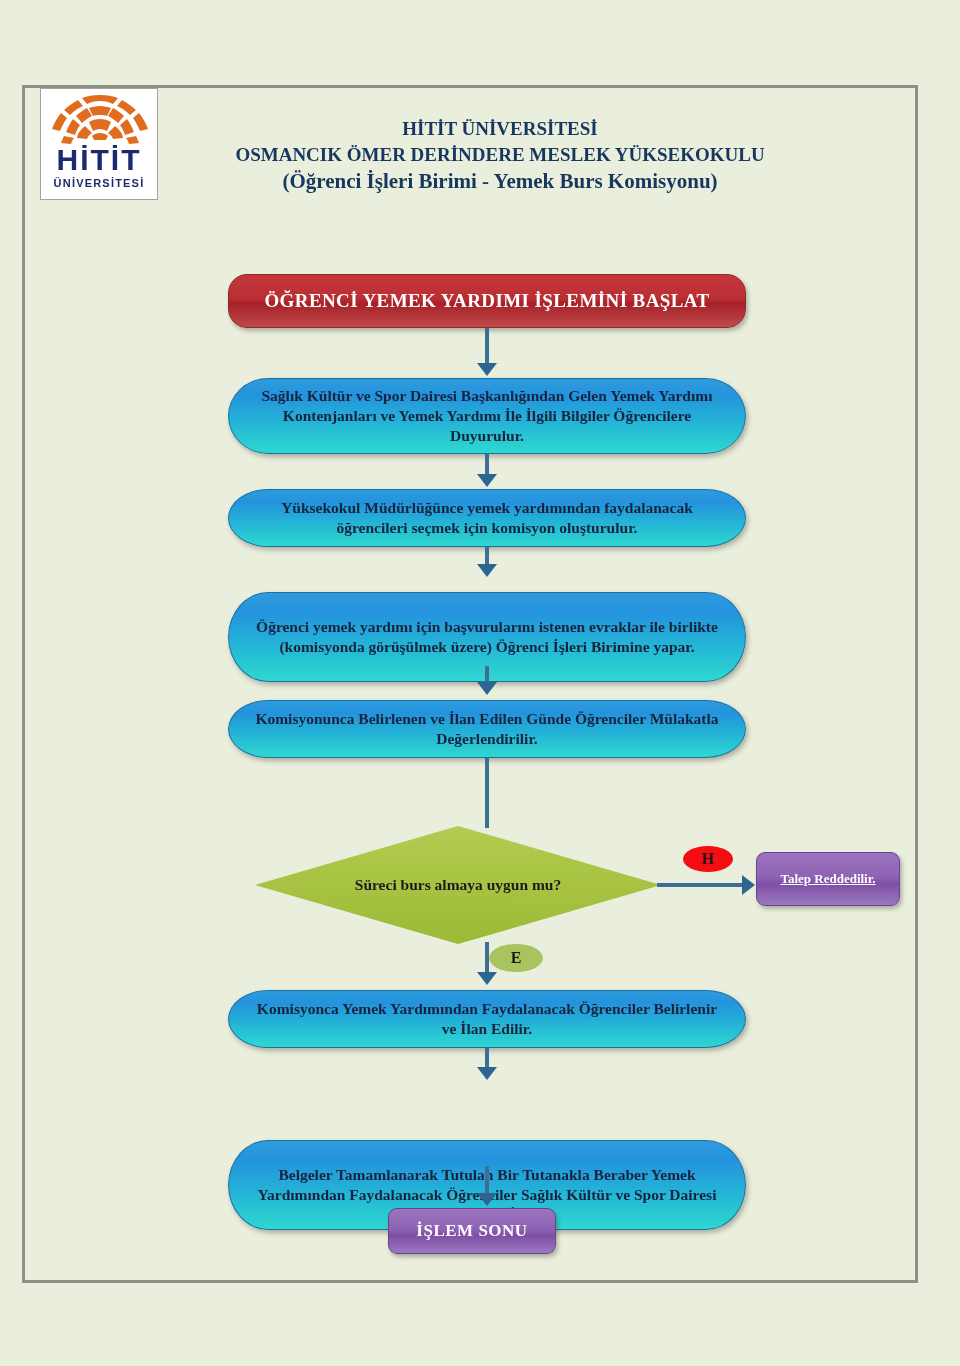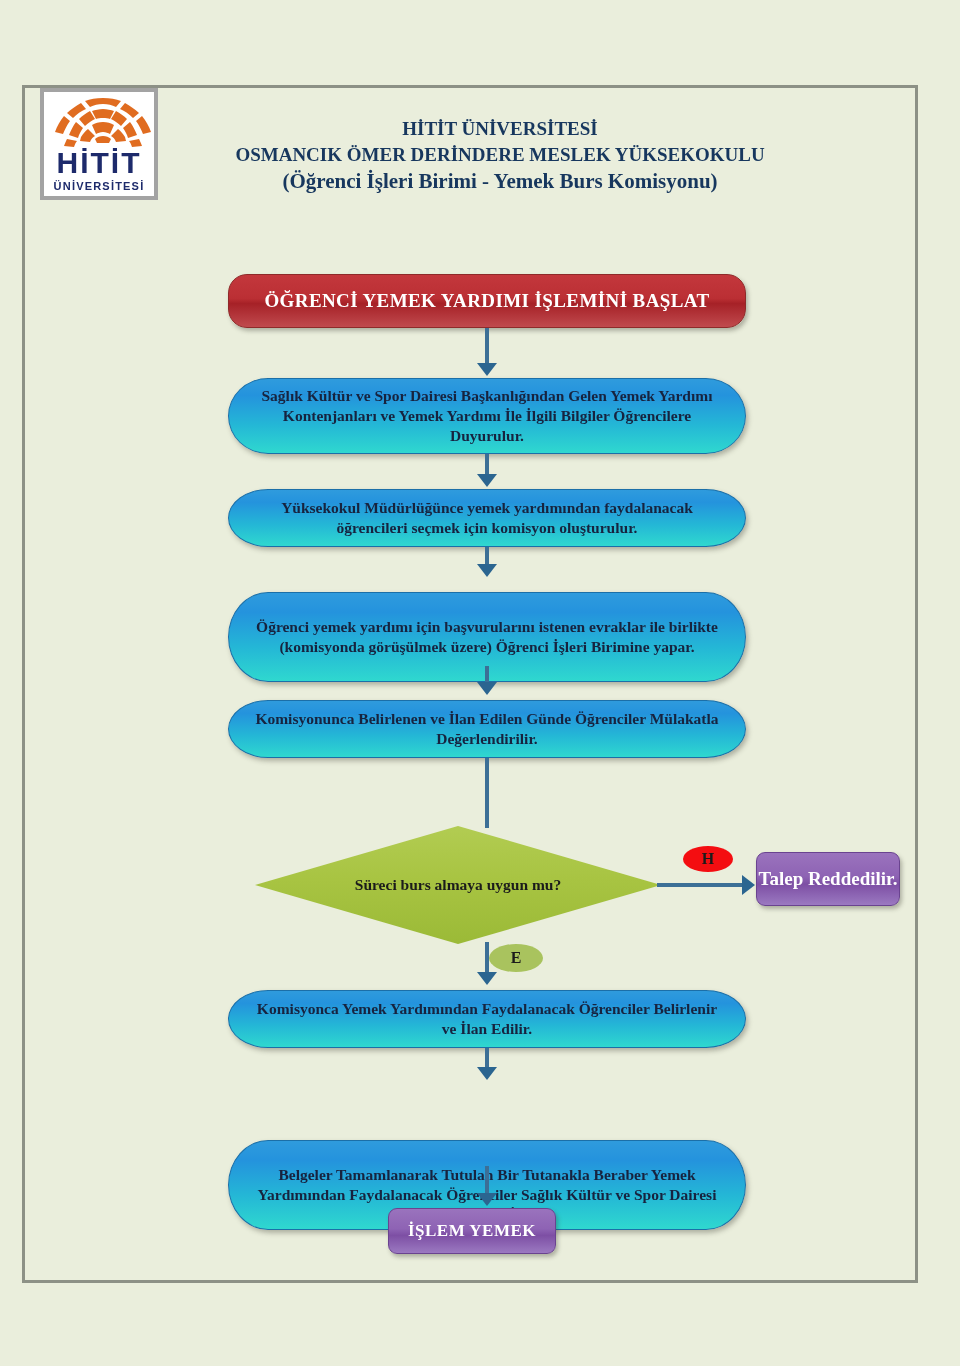--- a/index.html
+++ b/index.html
@@ -28,21 +28,21 @@
   }
 
   
   #logo {
     position: absolute;
     left: 40px;
     top: 88px;
     width: 118px;
     height: 112px;
     background: #ffffff;
-    border: 4px solid #a3a3a3;
+    border: 1px solid #a3a3a3;
     box-sizing: border-box;
     overflow: hidden;
   }
   #logo .dome { position:absolute; left:6px; top:4px; width:106px; height:54px; }
   #logo .wordmark {
     position: absolute;
     left: 0; right: 0; top: 56px;
     text-align: center;
     color: #1d2a6b;
     font-family: "Liberation Sans", sans-serif;
@@ -159,21 +159,21 @@
     border: 1px solid #6a4390;
     color: #ffffff;
     font-weight: 700;
     display: flex;
     align-items: center;
     justify-content: center;
     text-align: center;
     box-shadow: 2px 3px 4px rgba(60,60,50,0.35);
     box-sizing: border-box;
   }
-  #box-reject { left: 756px; top: 852px; width: 144px; height: 54px; font-size: 19px; line-height: 20px; }
+  #box-reject { left: 756px; top: 852px; width: 144px; height: 54px; font-size: 13px; line-height: 20px; text-decoration: underline; }
   #box-end    { left: 388px; top: 1208px; width: 168px; height: 46px; font-size: 17px; letter-spacing: .5px; }
 
   
   .badge {
     position: absolute;
     display: flex;
     align-items: center;
     justify-content: center;
     border-radius: 50%;
     font-weight: 700;
@@ -307,14 +307,14 @@
 <div class="vhead" style="top:1067px;"></div>
 
 <div class="node proc" id="box-iletilir">
   <span class="txt">Belgeler Tamamlanarak Tutulan Bir Tutanakla Beraber Yemek Yardımından Faydalanacak Öğrenciler Sağlık Kültür ve Spor Dairesi Başkanlığına İletilir.</span>
 </div>
 
 <div class="vline" style="top:1166px;height:28px;"></div>
 <div class="vhead" style="top:1193px;"></div>
 
 <div class="purple-box" id="box-end">
-  <span>İŞLEM YEMEK</span>
+  <span>İŞLEM SONU</span>
 </div>
 
 </body></html>

